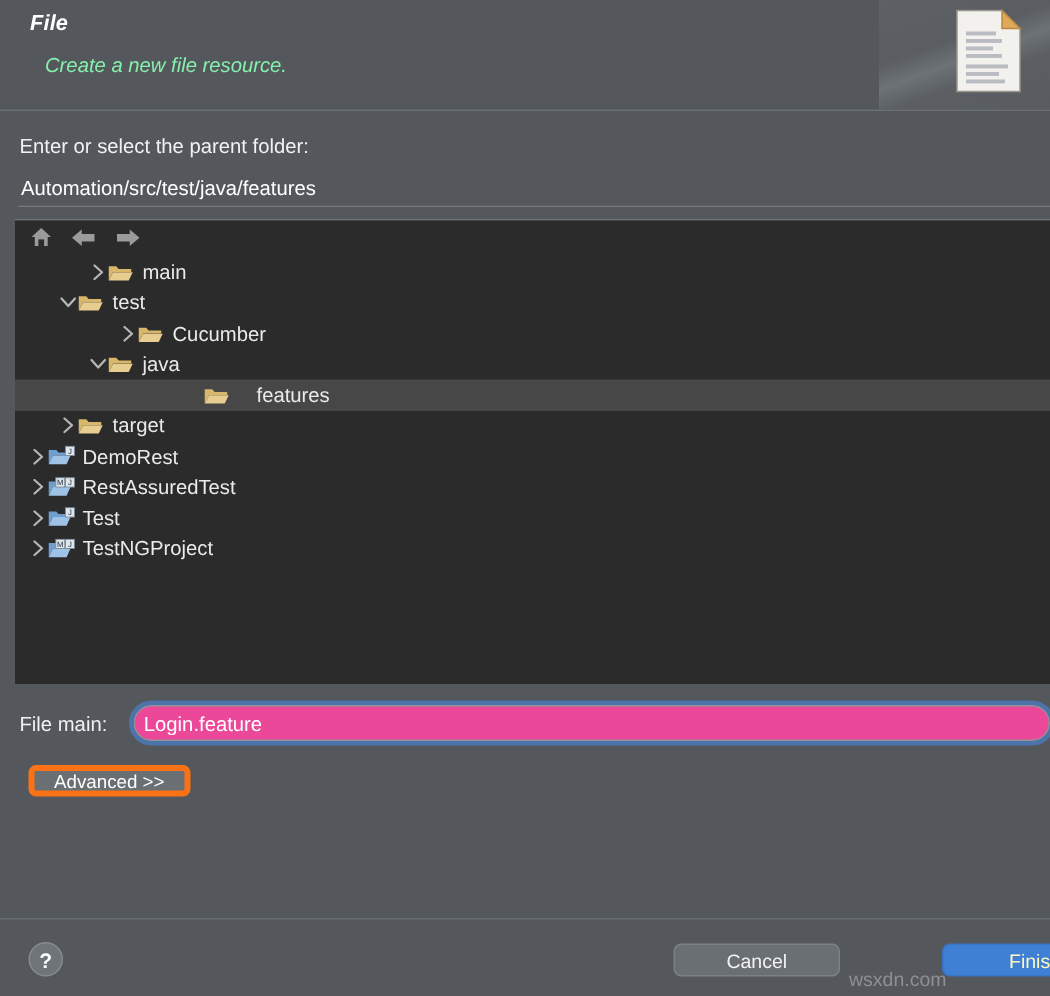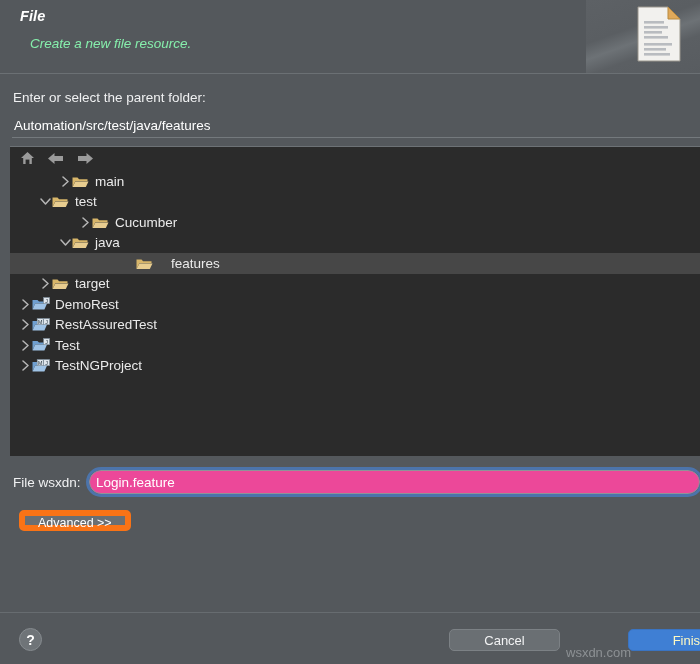--- a/index.html
+++ b/index.html
@@ -92,21 +92,21 @@
     outline: 3px solid rgba(74,126,198,.75);
     font-size: 13.5px; padding: 0 6px;
     font-family: "Liberation Sans", sans-serif;
   }
 
   
   .advanced-btn {
     position: absolute; left: 19px; top: 510px;
     height: 21px; padding: 0 13px;
     background: #6a6f73; color: #ffffff;
-    border: 6px solid #f97316; border-radius: 5px;
+    border: 4px solid #f97316; border-radius: 5px;
     font-size: 12.5px; font-family: "Liberation Sans", sans-serif;
     cursor: default;
   }
 
   
   .footer-sep { position: absolute; left: 0; top: 612px; width: 700px; height: 1px; background: #676c70; }
   .help-btn {
     position: absolute; left: 19px; top: 628px;
     width: 23px; height: 23px; border-radius: 50%;
     background: #6f7478; border: 1px solid #868b8f;
@@ -336,21 +336,21 @@
               <text x="8.2" y="5.6" font-size="5.2" text-anchor="middle" fill="#20303c" font-family="Liberation Sans, sans-serif">M</text>
             </svg>
           </span>
           <span class="node-label">TestNGProject</span>
         </div>
       </div>
   </div>
 
   
   <div class="filename-row">
-    <div class="filename-label">File wsxdn:</div>
+    <div class="filename-label">File main:</div>
     <div class="filename-wrap">
       <input class="filename-input" type="text" value="Login.feature" style="">
     </div>
   </div>
 
   
   <button class="advanced-btn">Advanced &gt;&gt;</button>
 
   
   <div class="footer-sep"></div>

